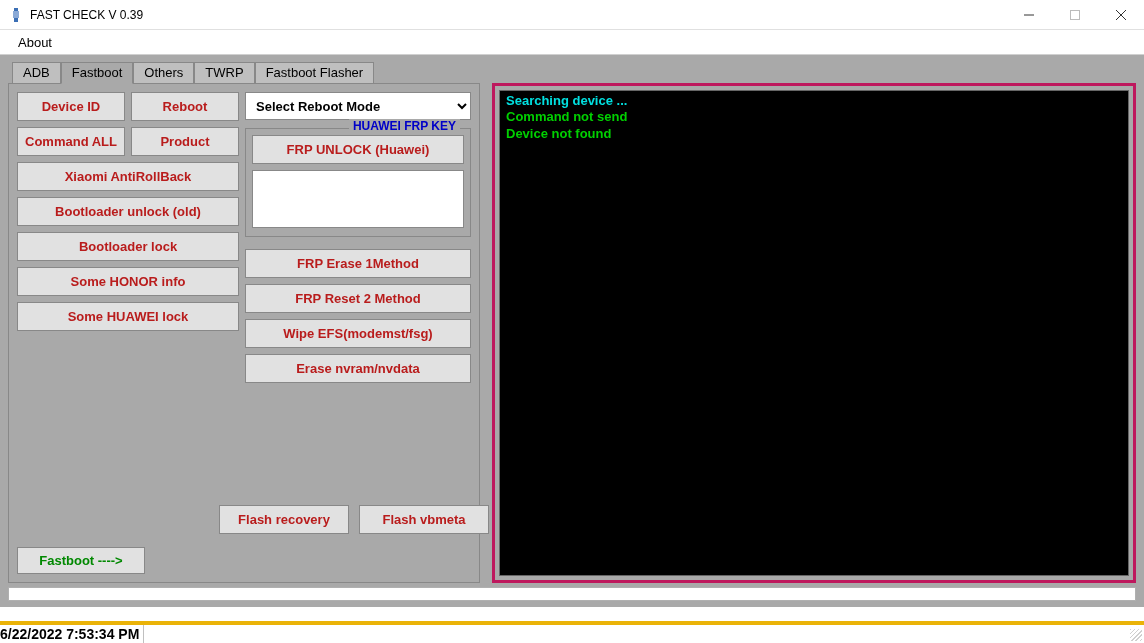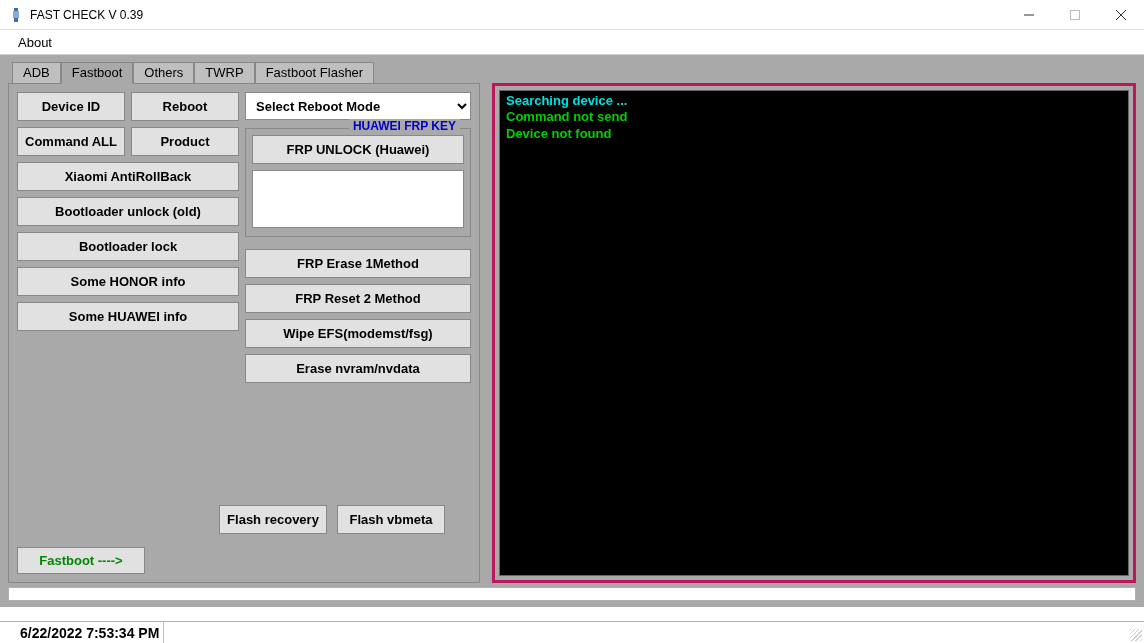--- a/index.html
+++ b/index.html
@@ -22,48 +22,48 @@
 .tab.active { background: #a9a9a9; z-index: 2; border-bottom: 1px solid #a9a9a9; }
 
 .panels { display: flex; gap: 12px; height: 500px; }
 
 .left-panel { width: 472px; border: 1px solid #888; background: #a9a9a9; padding: 8px; position: relative; }
 .right-panel { flex: 1; border: 3px solid #be185d; background: #a9a9a9; padding: 4px; position: relative; }
 
 .top-controls { display: flex; gap: 6px; }
 .col-a { width: 222px; display: flex; flex-direction: column; gap: 6px; }
 .row2 { display: flex; gap: 6px; }
-.btn { background: #e1e1e1; border: 1px solid #888; padding: 6px 4px; font-weight: bold; color: #000000; font-size: 13px; text-align: center; cursor: pointer; }
+.btn { background: #e1e1e1; border: 1px solid #888; padding: 6px 4px; font-weight: bold; color: #b91c1c; font-size: 13px; text-align: center; cursor: pointer; }
 .btn-half { flex: 1; }
 .btn-full { width: 100%; }
 
 .col-b { flex: 1; display: flex; flex-direction: column; gap: 6px; }
 .select { background: #fff; border: 1px solid #888; padding: 4px 6px; font-weight: bold; font-size: 13px; width: 100%; height: 28px; }
 .huawei-box { border: 1px solid #888; padding: 6px 6px 8px 6px; position: relative; margin-top: 2px; }
 .huawei-legend { position: absolute; top: -10px; right: 10px; background: #a9a9a9; padding: 0 4px; color: #0000c8; font-weight: bold; font-size: 12px; }
 .whitebox { background: #fff; border: 1px solid #888; height: 58px; margin-top: 6px; }
 
 .mid-btns { display: flex; flex-direction: column; gap: 6px; margin-top: 6px; }
 
 .flash-row { position: absolute; bottom: 48px; left: 210px; display: flex; gap: 10px; }
-.flash-btn { width: 108px; }
+.flash-btn { width: 130px; }
 
 .bottom-row { position: absolute; bottom: 8px; left: 8px; right: 8px; display: flex; gap: 8px; }
 .fb-label { background: #e1e1e1; border: 1px solid #888; padding: 5px 10px; font-weight: bold; color: #008800; font-size: 13px; width: 128px; text-align: center; }
 .cmd-select { flex: 1; background: #fff; border: 1px solid #888; padding: 4px 6px; color: #008800; font-weight: bold; font-size: 13px; height: 28px; }
 
 .console { background: #000; width: 100%; height: 100%; padding: 2px 6px; font-family: "Segoe UI", sans-serif; font-size: 13px; font-weight: bold; color: #00d000; overflow-y: scroll; border: 1px solid #666; line-height: 1.25; }
 .console::-webkit-scrollbar { width: 17px; }
 .console::-webkit-scrollbar-track { background: #f0f0f0; }
 .console::-webkit-scrollbar-thumb { background: #c0c0c0; border: 1px solid #a0a0a0; }
 .console .cyan-line { color: #00e0e0; }
 
 .progressbar { background: #fff; border: 1px solid #b0b0b0; height: 14px; margin: 4px 0 0 0; }
 
-.statusbar { position: absolute; bottom: 0; left: 0; right: 0; height: 22px; border-top: 1px solid #eab308; display: flex; align-items: center; padding-left: 20px; font-size: 14px; font-weight: bold; background: #fff; }
+.statusbar { position: absolute; bottom: 0; left: 0; right: 0; height: 22px; border-top: 4px solid #eab308; display: flex; align-items: center; padding-left: 0; font-size: 14px; font-weight: bold; background: #fff; }
 .status-sep { border-right: 1px solid #c0c0c0; height: 100%; margin-left: 4px; }
 .resize-grip { position: absolute; right: 2px; bottom: 2px; width: 12px; height: 12px; background: repeating-linear-gradient(135deg, #888 0 1px, transparent 1px 3px); opacity: .4; }
 </style>
 </head>
 <body>
 
 <div class="titlebar">
   <span class="titlebar-icon">
     <svg width="14" height="14" viewBox="0 0 14 14">
         <rect x="5" y="0" width="4" height="3" fill="#3b6fb5"></rect>
@@ -116,21 +116,21 @@
             <div class="btn btn-half">Reboot</div>
           </div>
           <div class="row2">
             <div class="btn btn-half">Command ALL</div>
             <div class="btn btn-half">Product</div>
           </div>
           <div class="btn btn-full">Xiaomi AntiRollBack</div>
           <div class="btn btn-full">Bootloader unlock (old)</div>
           <div class="btn btn-full">Bootloader lock</div>
           <div class="btn btn-full">Some HONOR info</div>
-          <div class="btn btn-full">Some HUAWEI info</div>
+          <div class="btn btn-full">Some HUAWEI lock</div>
         </div>
 
         <div class="col-b">
           <select class="select">
             <option selected="">Select Reboot Mode</option>
           </select>
 
           <div class="huawei-box">
             <span class="huawei-legend">HUAWEI FRP KEY</span>
             <div class="btn btn-full">FRP UNLOCK (Huawei)</div>

